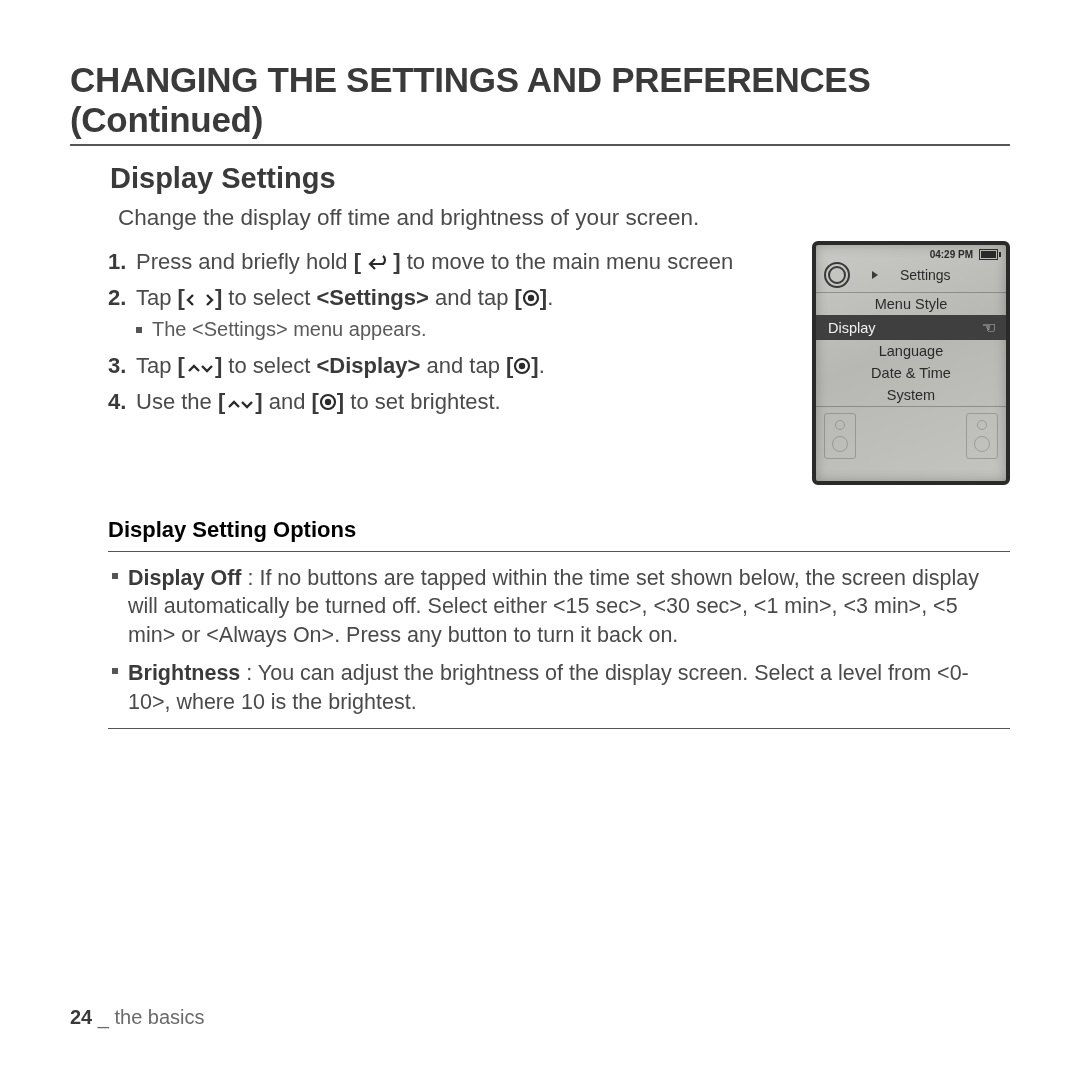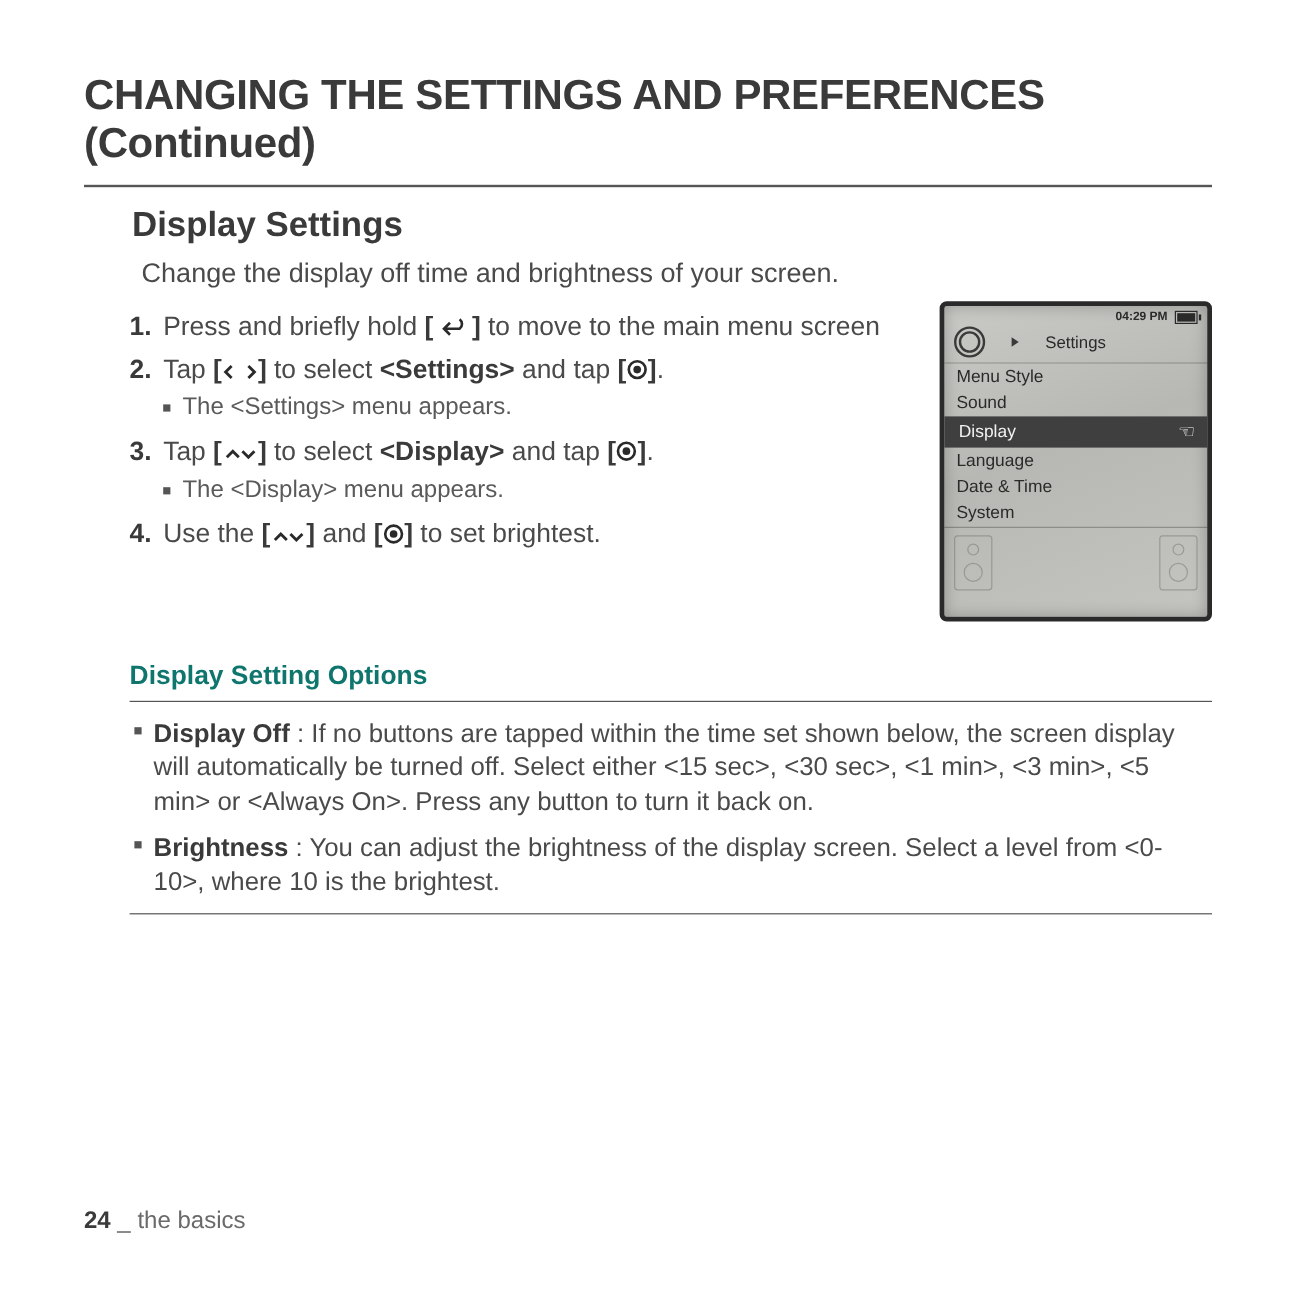--- a/index.html
+++ b/index.html
@@ -17,21 +17,21 @@
     height: 1080px;
     padding: 60px 70px 40px 70px;
     position: relative;
   }
   .main-title {
     font-size: 35px;
     font-weight: 700;
     color: #3a3a3a;
     letter-spacing: -0.3px;
     border-bottom: 2px solid #555;
-    padding-bottom: 14px;
+    padding-bottom: 4px;
     margin: 0 0 8px 0;
   }
   .section-title {
     font-size: 29px;
     font-weight: 700;
     color: #3a3a3a;
     margin: 16px 0 10px 40px;
   }
   .intro {
     font-size: 22.5px;
@@ -72,22 +72,23 @@
     height: 6px;
     background: #555;
     margin: 9px 10px 0 0;
     flex-shrink: 0;
   }
   .icon {
     font-weight: 700;
     color: #3a3a3a;
   }
   .device {
-    width: 227px;
+    width: 198px;
     flex-shrink: 0;
+    text-align: center;
   }
   .device-frame {
     border: 4px solid #2a2a2a;
     border-radius: 6px;
     background: linear-gradient(160deg, #c9c9c6 0%, #b7b7b3 45%, #c4c4c0 100%);
     background-blend-mode: multiply;
     padding: 0;
     box-shadow: inset 0 0 12px rgba(0,0,0,0.25);
   }
   .device-statusbar {
@@ -178,21 +179,21 @@
   .speaker::before, .speaker::after {
     content:""; position:absolute; left:50%; transform:translateX(-50%);
     border:1.5px solid #555; border-radius:50%;
   }
   .speaker::before { top:6px; width:8px; height:8px; }
   .speaker::after { bottom:6px; width:14px; height:14px; }
 
   .options-title {
     font-size: 22px;
     font-weight: 700;
-    color: #0f766e;
+    color: #000000;
     margin: 32px 0 8px 38px;
   }
   .options-box {
     border-top: 1.5px solid #555;
     border-bottom: 1.5px solid #555;
     margin: 0 0 0 38px;
     padding: 10px 4px;
   }
   .opt {
     display: flex;
@@ -255,24 +256,20 @@
       <div class="step">
         <span class="step-num">3.</span>
         <span class="step-text">
           <span>Tap </span><span class="icon">[<svg width="30" height="14" viewBox="0 0 30 14">
                 <path d="M4 10 L9 5 L14 10 M17 5 L22 10 L27 5" fill="none" stroke="#2a2a2a" stroke-width="2.4"></path>
               </svg>]</span><span> to select </span><b>&lt;Display&gt;</b><span> and tap </span><span class="icon">[<svg width="18" height="18" viewBox="0 0 18 18">
                 <circle cx="9" cy="9" r="7" fill="none" stroke="#2a2a2a" stroke-width="2.2"></circle>
                 <circle cx="9" cy="9" r="3.2" fill="#2a2a2a"></circle>
               </svg>]</span><span>.</span>
         </span>
-      </div>
-      <div class="sub">
-        <span class="bullet-square"></span>
-        <span>The &lt;Display&gt; menu appears.</span>
       </div>
 
       <div class="step">
         <span class="step-num">4.</span>
         <span class="step-text">
           <span>Use the </span><span class="icon">[<svg width="30" height="14" viewBox="0 0 30 14">
                 <path d="M4 10 L9 5 L14 10 M17 5 L22 10 L27 5" fill="none" stroke="#2a2a2a" stroke-width="2.4"></path>
               </svg>]</span><span> and </span><span class="icon">[<svg width="18" height="18" viewBox="0 0 18 18">
                 <circle cx="9" cy="9" r="7" fill="none" stroke="#2a2a2a" stroke-width="2.2"></circle>
                 <circle cx="9" cy="9" r="3.2" fill="#2a2a2a"></circle>
@@ -291,21 +288,20 @@
         </div>
         <div class="device-heading">
           <span class="gear">
               <span class="gear-inner"></span>
             </span>
           <span class="tri"></span>
           <span class="device-heading-text">Settings</span>
         </div>
         <div class="device-list" id="device-list">
             <div class="device-item">Menu Style</div>
-            <div class="device-item">Sound</div>
             <div class="device-item selected">
               <span>Display</span>
               <span class="hand-icon">☜</span>
             </div>
             <div class="device-item">Language</div>
             <div class="device-item">Date &amp; Time</div>
             <div class="device-item">System</div>
           </div>
         <div class="device-footer">
           <span class="speaker"></span>

